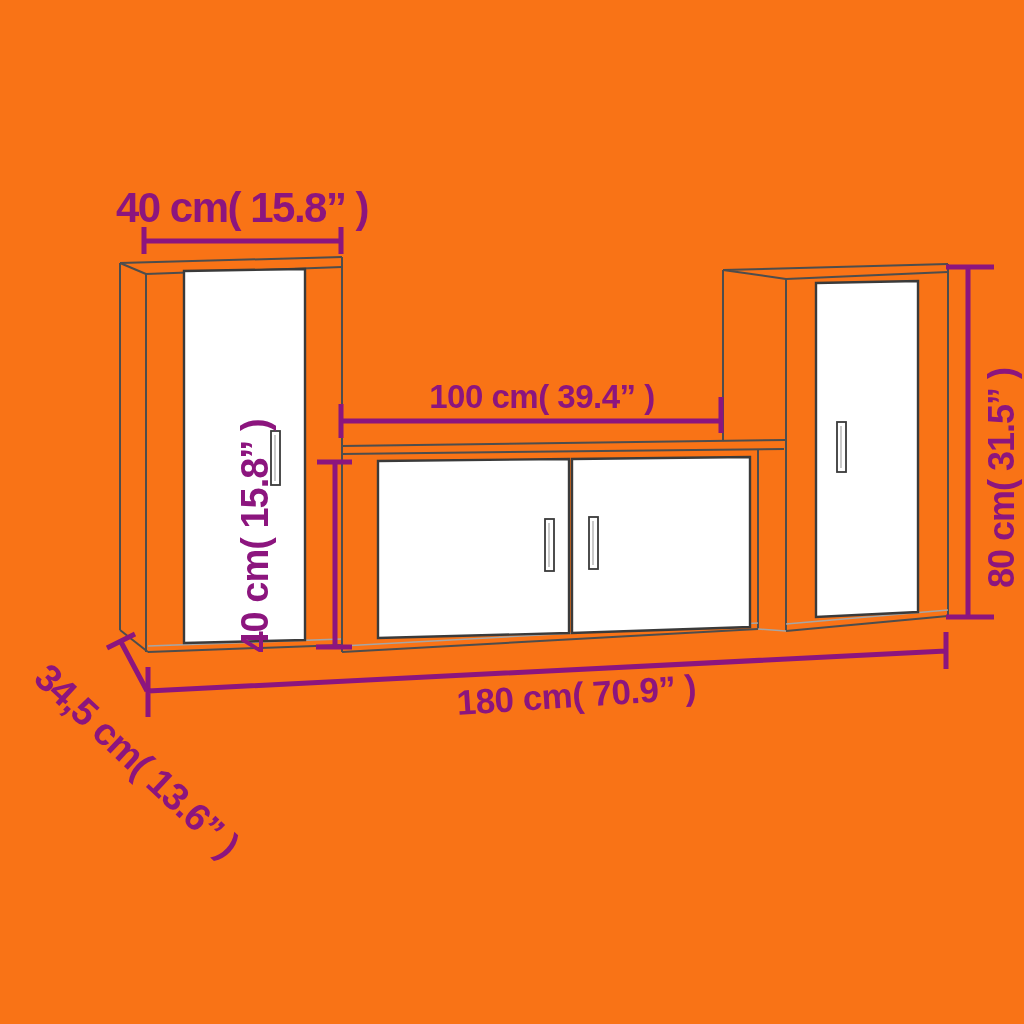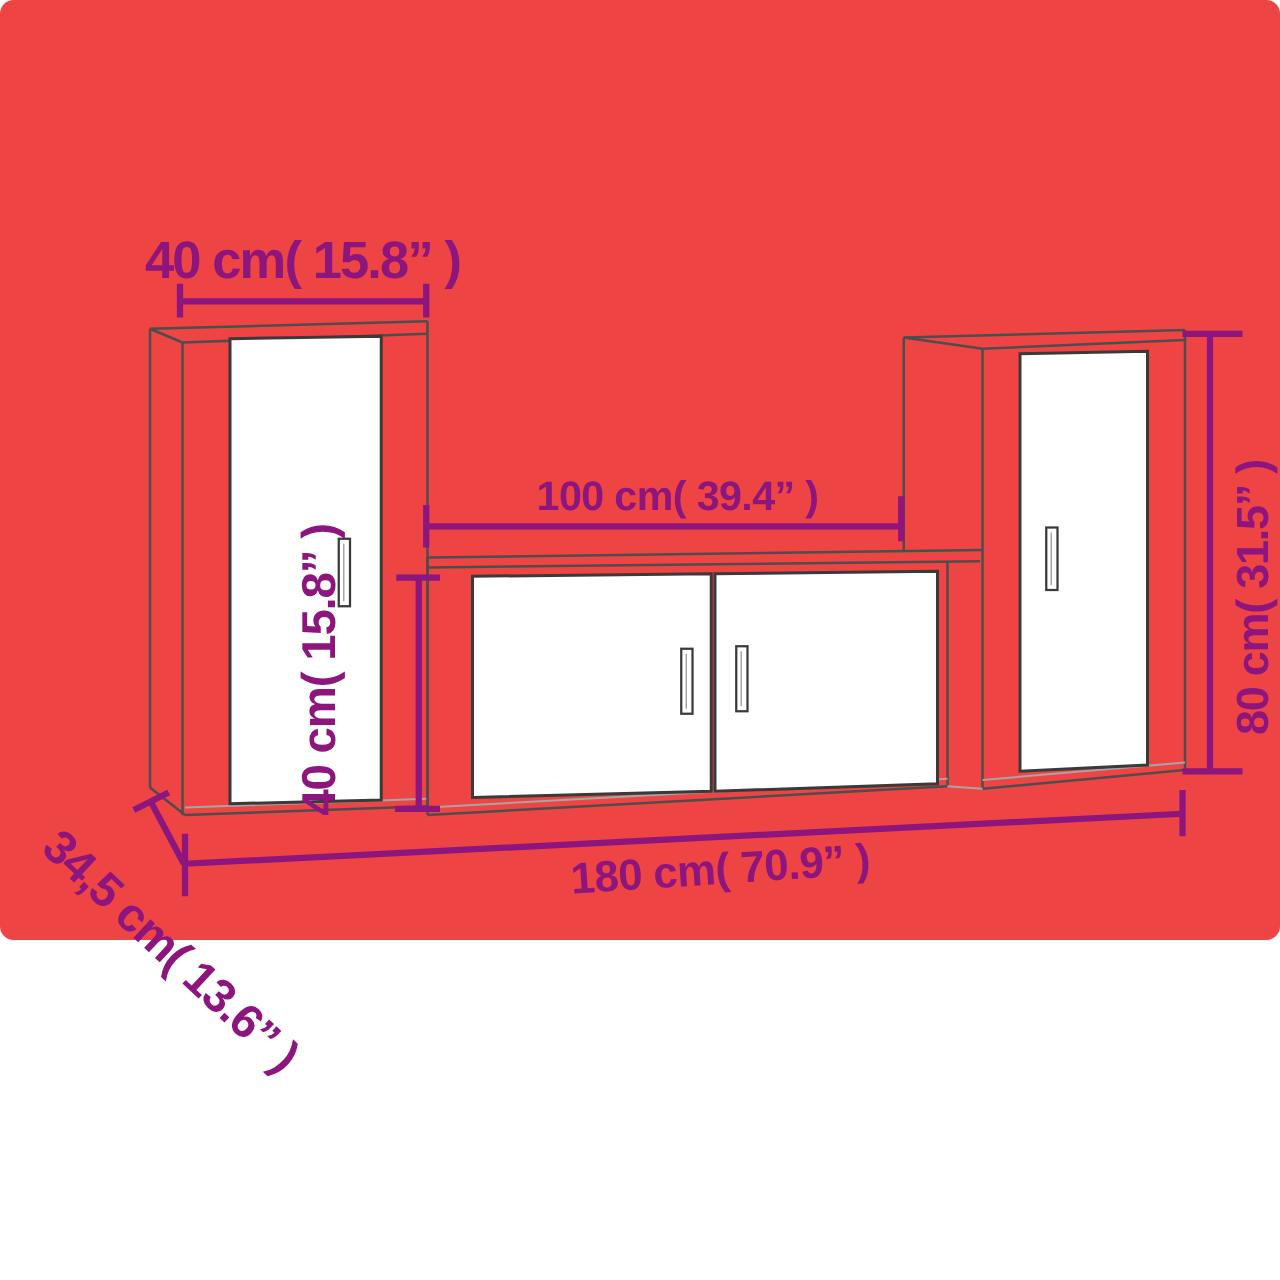--- a/index.html
+++ b/index.html
@@ -7,23 +7,22 @@
     padding: 0;
     background: #ffffff;
     width: 1024px;
     height: 1024px;
     overflow: hidden;
     font-family: "Liberation Sans", sans-serif;
   }
   .canvas {
     position: relative;
     width: 1024px;
-    height: 752px;
-    background: #ef4444;
-    border-radius: 11px;
+    height: 1024px;
+    background: #f97316;
   }
   svg { display: block; }
 
   
   .edge       { stroke: var(--edge, #4d4d4d); stroke-width: 2; fill: none; stroke-linejoin: round; }
   .edge-light { stroke: var(--edge-light, #a0a0a0); stroke-width: 1.6; fill: none; }
   .door       { stroke: var(--door, #3a3a3a); stroke-width: 2.4; fill: #ffffff; stroke-linejoin: miter; }
   .handle     { stroke: var(--door, #3a3a3a); stroke-width: 1.8; fill: #ffffff; }
   .handle-inner { stroke: var(--edge-light, #a0a0a0); stroke-width: 1.2; fill: none; }
 

